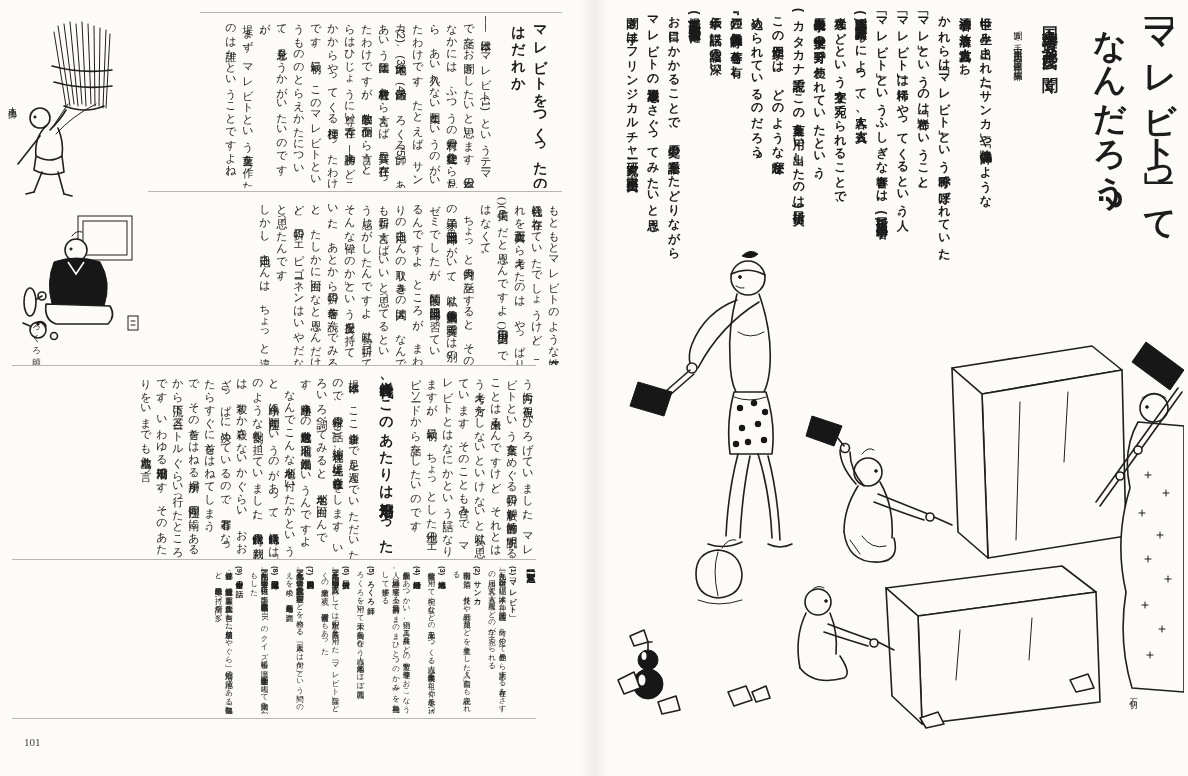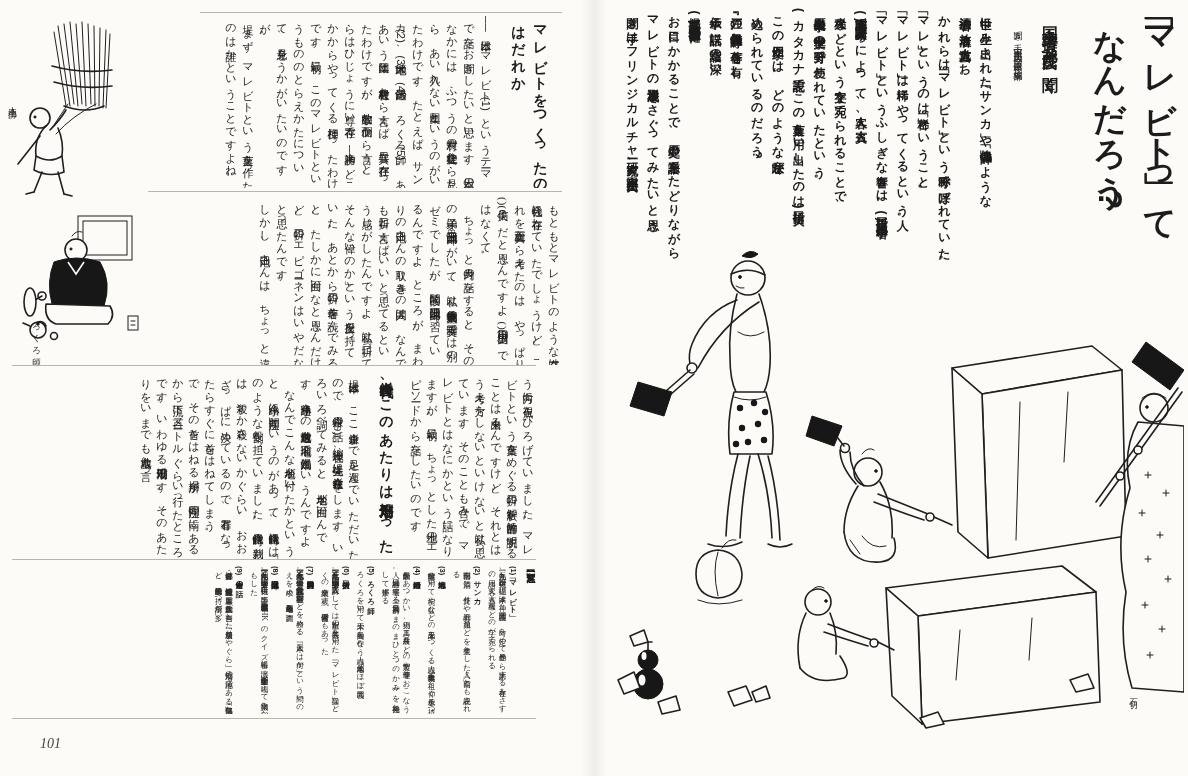--- a/index.html
+++ b/index.html
@@ -25,21 +25,21 @@
   #bandC p{line-height:16px;}
   .rule{position:absolute;height:1px;background:#b9b6b0;}
   
   #notes{font-size:7.5px;line-height:10.5px;}
   .note-hdr{font-family:"Liberation Sans","DejaVu Sans",sans-serif;font-weight:bold;
             font-size:9px;margin-left:8px;}
   .note-item{margin-left:4px;}
   .note-head{font-family:"Liberation Sans","DejaVu Sans",sans-serif;font-weight:bold;}
   .note-body{color:#2a2a2a;}
   .caption{font-size:8.5px;letter-spacing:2px;color:#222;}
-  .pagenum{position:absolute;font-style:italic;font-size:14px;color:#444;margin-left:16px;}
+  .pagenum{position:absolute;font-size:11px;color:#444;}
   svg{position:absolute;}
   .s{fill:none;stroke:#1f1f1f;stroke-width:1.6;stroke-linecap:round;stroke-linejoin:round;}
   .w{fill:#fcfbf8;stroke:#1f1f1f;stroke-width:1.6;stroke-linejoin:round;}
   .k{fill:#171717;stroke:#171717;stroke-width:1;stroke-linejoin:round;}
   .thin{fill:none;stroke:#1f1f1f;stroke-width:1;stroke-linecap:round;}
 </style>
 </head>
 <body>
 
 <div id="spread">

